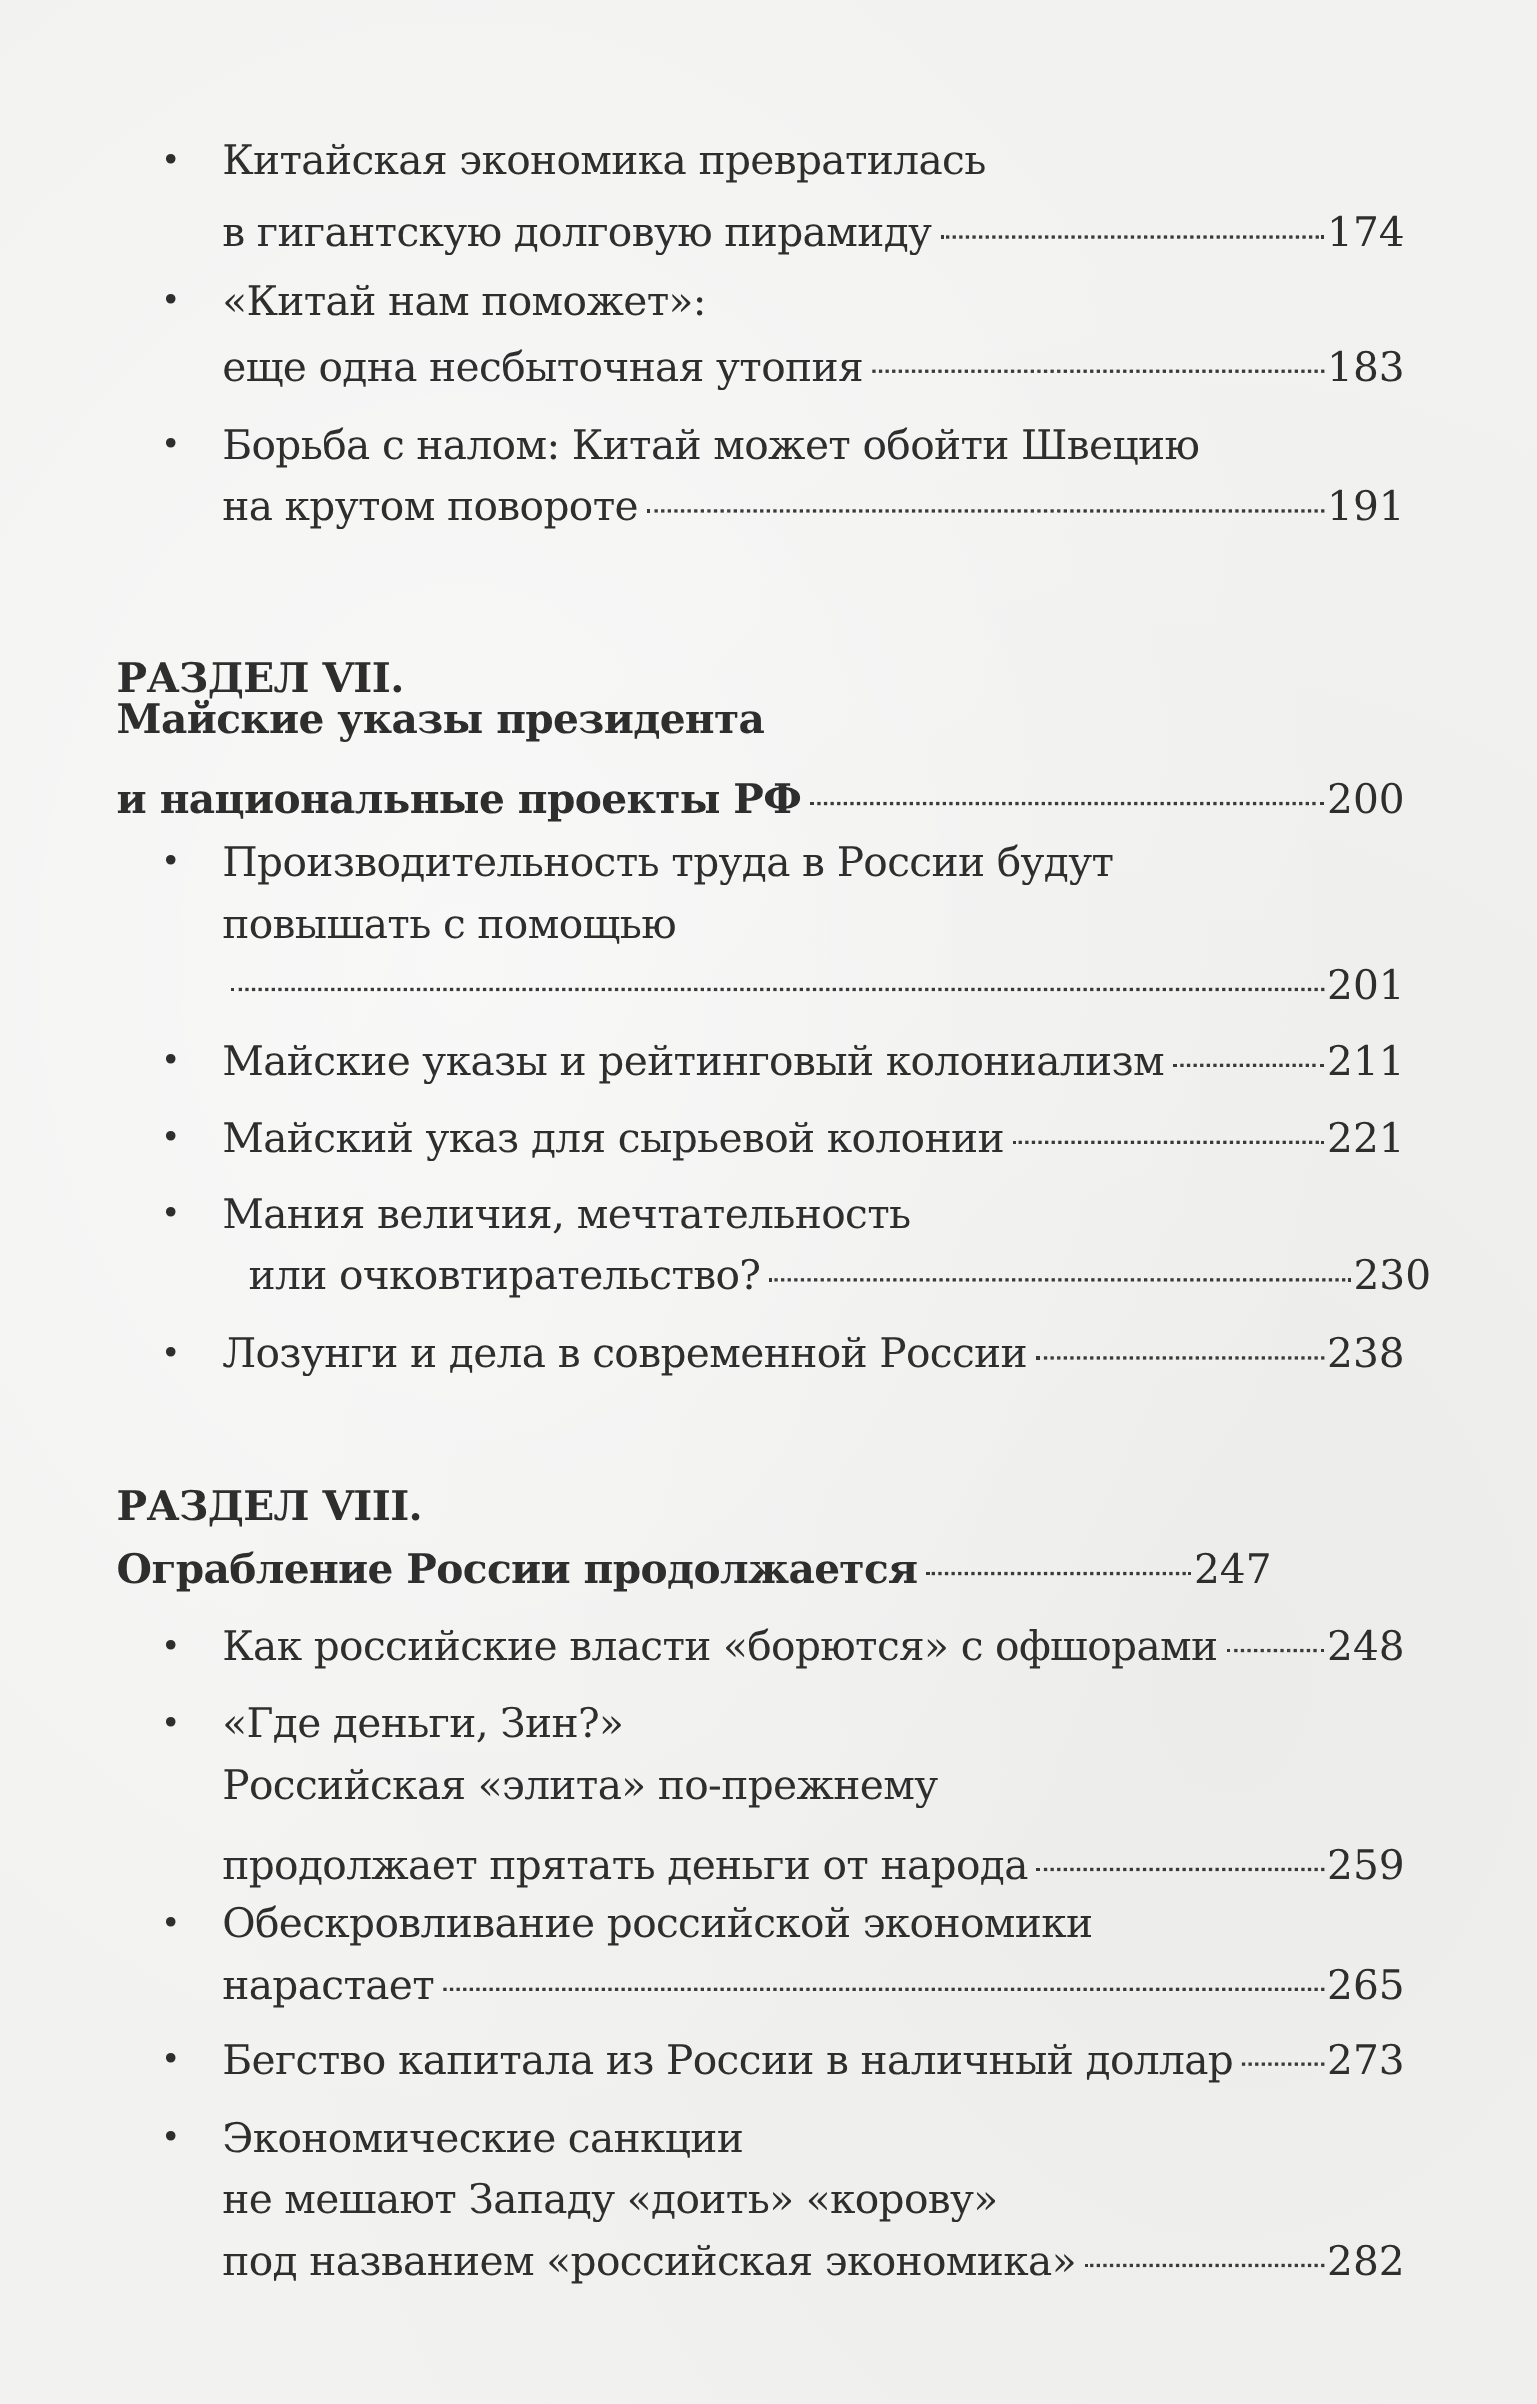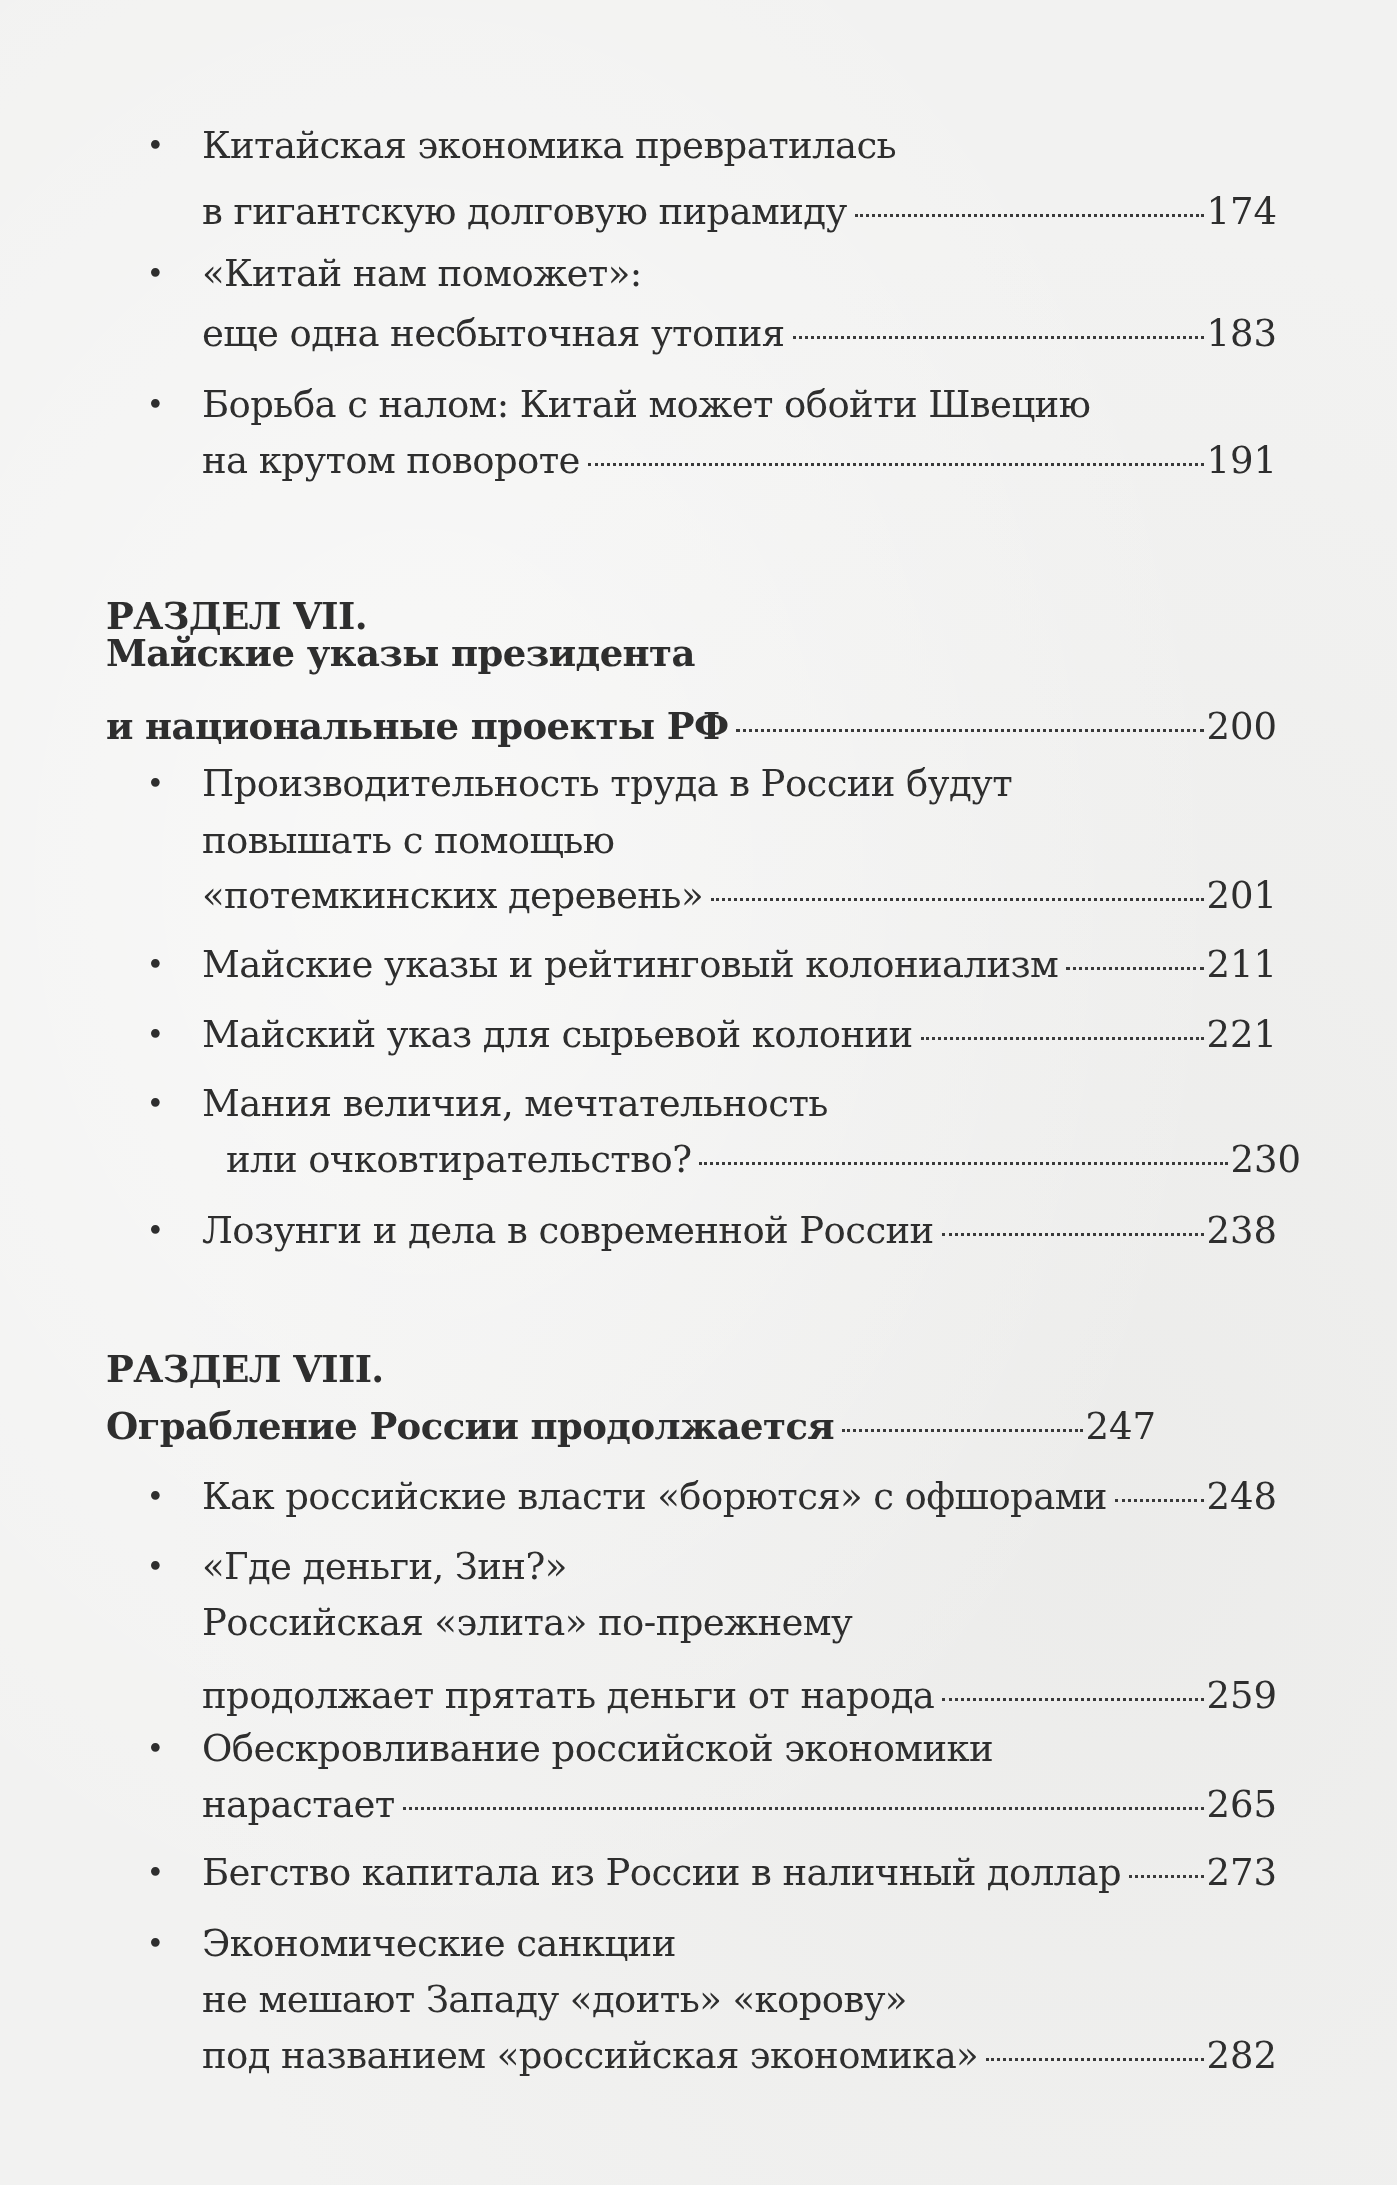--- a/index.html
+++ b/index.html
@@ -115,21 +115,20 @@
 
   <div class="line" style="top:756px;width:1397px;">
     <span class="bullet">•</span>
     <span class="txt-entry">Производительность труда в России будут</span>
   </div>
   <div class="line" style="top:813px;width:1397px;">
     <span class="txt-entry">повышать с помощью</span>
   </div>
   <div class="line" style="top:868px;width:1397px;">
     <div class="leader-row entry">
-      <span class="lt">«потемкинских деревень»</span>
       <span class="dots"></span>
       <span class="pg">201</span>
     </div>
   </div>
 
   <div class="line" style="top:937px;width:1397px;">
     <span class="bullet">•</span>
     <div class="leader-row entry">
       <span class="lt">Майские указы и рейтинговый колониализм</span>
       <span class="dots"></span>

